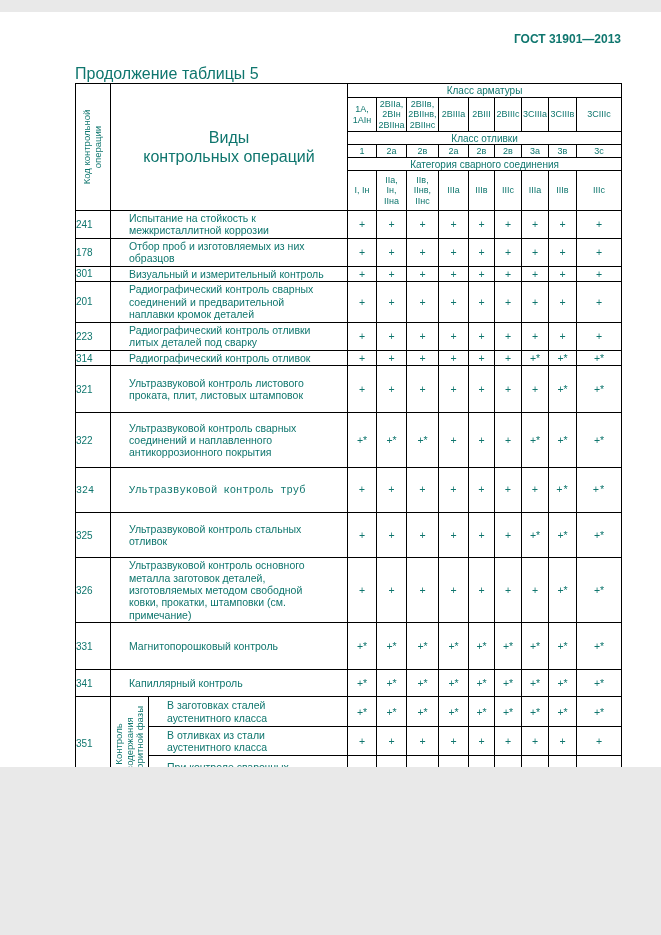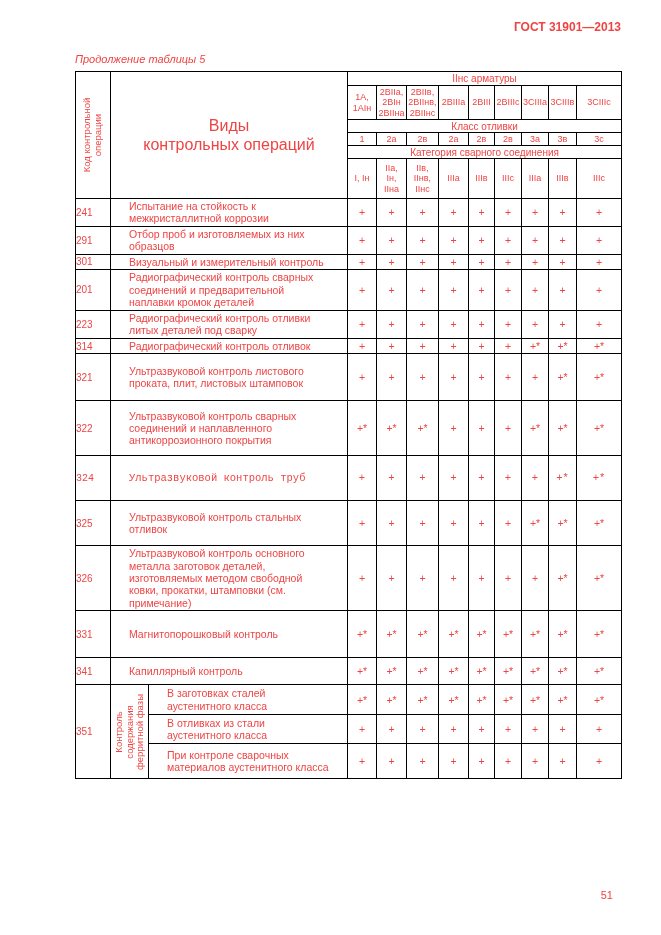--- a/index.html
+++ b/index.html
@@ -1,23 +1,23 @@
 <!DOCTYPE html>
 <html><head>
 <meta charset="utf-8">
 <style>
   * { margin:0; padding:0; box-sizing:border-box; }
   html,body { background:#e9e9e9; }
   .sheet {
-    position:relative; width:661px; height:935px; margin:0 auto;
-    background:#ffffff; font-family:"Liberation Sans", sans-serif; color:#ef4444;
+    position:relative; width:661px; height:755px; margin:12px auto;
+    background:#ffffff; font-family:"Liberation Sans", sans-serif; color:#0f766e;
     overflow:hidden;
   }
   .doc-title { position:absolute; top:20px; right:40px; font-weight:bold; font-size:12px; }
-  .caption { position:absolute; top:53px; left:75px; font-style:italic; font-size:11px; }
+  .caption { position:absolute; top:53px; left:75px; font-size:16px; }
   .page-number { position:absolute; top:889px; right:48px; font-size:11px; }
 
   .tablewrap { position:absolute; top:71px; left:75px; }
   table { border-collapse:collapse; table-layout:fixed; width:546px; }
   th, td { border:1px solid #000; vertical-align:middle; }
   th { font-weight:normal; }
 
   .hdr  { font-size:10px; text-align:center; padding:0 2px; }
   .small{ font-size:9px;  text-align:center; padding:0 1px; line-height:1.15; }
   .pre  { white-space:pre-line; }
@@ -59,21 +59,21 @@
           <col style="width: 28px;">
           <col style="width: 45px;">
         </colgroup>
         <thead>
           <tr style="height: 14px;">
             <th class="rot-cell" rowspan="6">
               <div class="rot rot-code">Код контрольной операции</div>
             </th>
             <th class="op-col-h" rowspan="6" colspan="2">Виды
 контрольных операций</th>
-            <th class="hdr" colspan="9">IIнс арматуры</th>
+            <th class="hdr" colspan="9">Класс арматуры</th>
           </tr>
           <tr style="height: 34px;">
             <th class="small pre">1А,
 1АIн</th>
             <th class="small pre">2ВIIа,
 2ВIн
 2ВIIна</th>
             <th class="small pre">2ВIIв,
 2ВIIнв,
 2ВIIнс</th>
@@ -125,21 +125,21 @@
             <td class="val">+</td>
             <td class="val">+</td>
             <td class="val">+</td>
             <td class="val">+</td>
             <td class="val">+</td>
             <td class="val">+</td>
             <td class="val">+</td>
             <td class="val">+</td>
           </tr>
           <tr style="height: 18px;">
-            <td class="code">291</td>
+            <td class="code">178</td>
             <td class="desc" colspan="2">Отбор проб и изготовляемых из них образцов</td>
             <td class="val">+</td>
             <td class="val">+</td>
             <td class="val">+</td>
             <td class="val">+</td>
             <td class="val">+</td>
             <td class="val">+</td>
             <td class="val">+</td>
             <td class="val">+</td>
             <td class="val">+</td>

